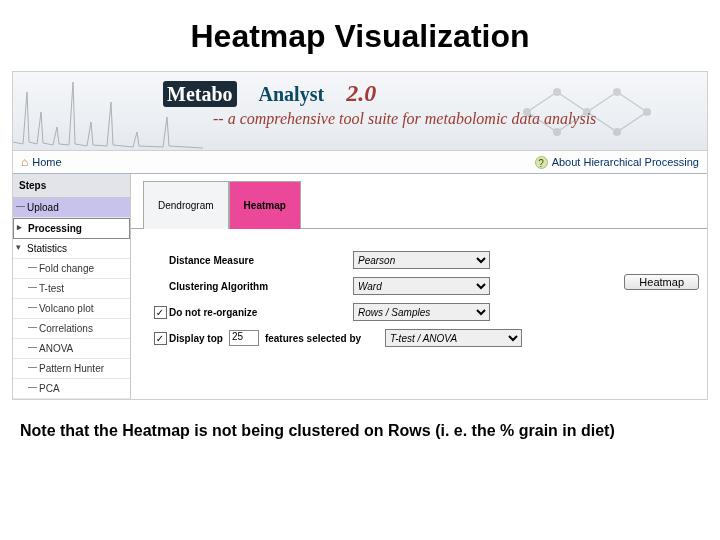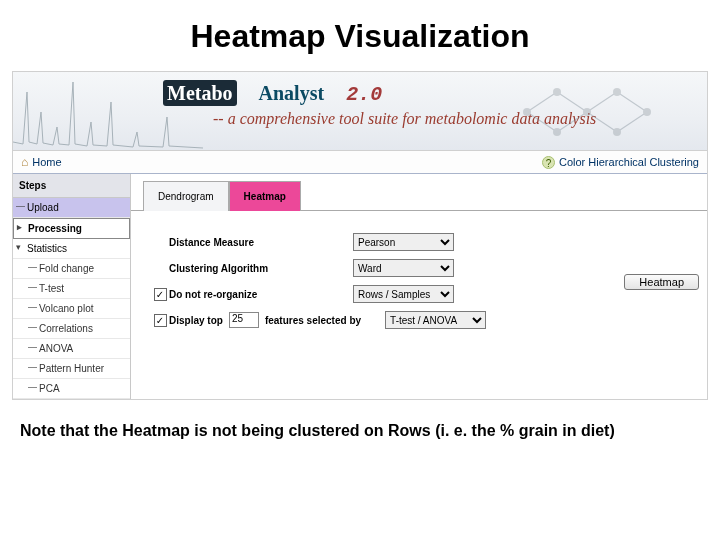--- a/index.html
+++ b/index.html
@@ -34,21 +34,21 @@
   }
   .spectra svg { width: 100%; height: 100%; display: block; }
   .logo-row {
     position: absolute;
     left: 150px; top: 8px;
     display: flex; align-items: baseline; gap: 22px;
   }
   .logo-metabo { font-family: Georgia, serif; font-size: 20px; font-weight: bold; color: #fff; }
   .logo-analyst { font-family: Georgia, serif; font-size: 20px; font-weight: bold; color: #0b4a63; }
   .logo-box { background:#1b2b37; padding:2px 4px 1px 4px; border-radius:3px; }
-  .logo-ver { font-family: Liberation Mono, monospace; font-size: 20px; font-style: italic; font-weight: bold; color:#a33a3a; }
+  .logo-ver { font-family: Liberation Serif, serif; font-size: 24px; font-style: italic; font-weight: bold; color:#a33a3a; }
   .tagline {
     position: absolute;
     left: 200px; top: 38px;
     font-family: Liberation Serif, serif;
     font-style: italic;
     font-size: 16px;
     color: #9a3b2f;
   }
   .molecule {
     position: absolute;
@@ -102,43 +102,43 @@
     padding: 0;
     position: relative;
   }
   .tabs {
     display:flex;
     gap:0;
     padding: 6px 0 0 12px;
     border-bottom:1px solid #aaa;
   }
   .tab {
-    padding: 9px 14px;
+    padding: 18px 14px;
     border:1px solid #aaa;
     border-bottom:none;
     background:#f3f4f6;
     font-size: 10px;
     cursor:pointer;
     position: relative;
     top:1px;
   }
   .tab.active { background:#ec4899; font-weight:bold; }
   .form-area { padding: 18px 12px 10px 20px; }
   .form-row {
     display:flex;
     align-items:center;
     min-height: 26px;
     font-size: 10px;
   }
   .form-row .cb { width: 18px; text-align:center; }
   .form-row .lbl { width: 184px; font-weight:bold; }
   .form-row .ctrl { width: 160px; }
   .form-row .ctrl select {
-    font-size:10px; width: 101px; height:18px;
-    border:1px solid #7a7a7a; background:#efefef;
+    font-size:10px; width: 137px; height:18px;
+    border:1px solid #7a7a7a; background:#efefef;font-style:italic;
   }
   .cbx {
     width:13px; height:13px; display:inline-block;
     border:1px solid #666; background:#fff;
     font-size:10px; line-height:11px; text-align:center; color:#000;
   }
   .numbox {
     width:30px; height:16px; font-size:10px;
     border:1px solid #888; text-align:left; padding:0 2px;
     display:inline-block; background:#fff;
@@ -206,21 +206,21 @@
     </div>
   </div>
 
   <div class="navbar">
     <div class="nav-left">
       <span class="house">⌂</span>
       <span class="nav-link">Home</span>
     </div>
     <div class="nav-right">
       <span class="qmark">?</span>
-      <span>Color Hierarchical Clustering</span>
+      <span>About Hierarchical Processing</span>
     </div>
   </div>
 
   <div class="content-row">
     <div class="sidebar">
       <div class="sb-head">Steps</div>
       <div class="sb-item purple"><span class="mark">—</span><span>Upload</span></div>
       <div class="sb-item bold"><span class="mark">▸</span><span>Processing</span></div>
       <div class="sb-item"><span class="mark">▾</span><span>Statistics</span></div>
       <div class="sb-item sb-sub"><span class="mark">—</span><span>Fold change</span></div>

